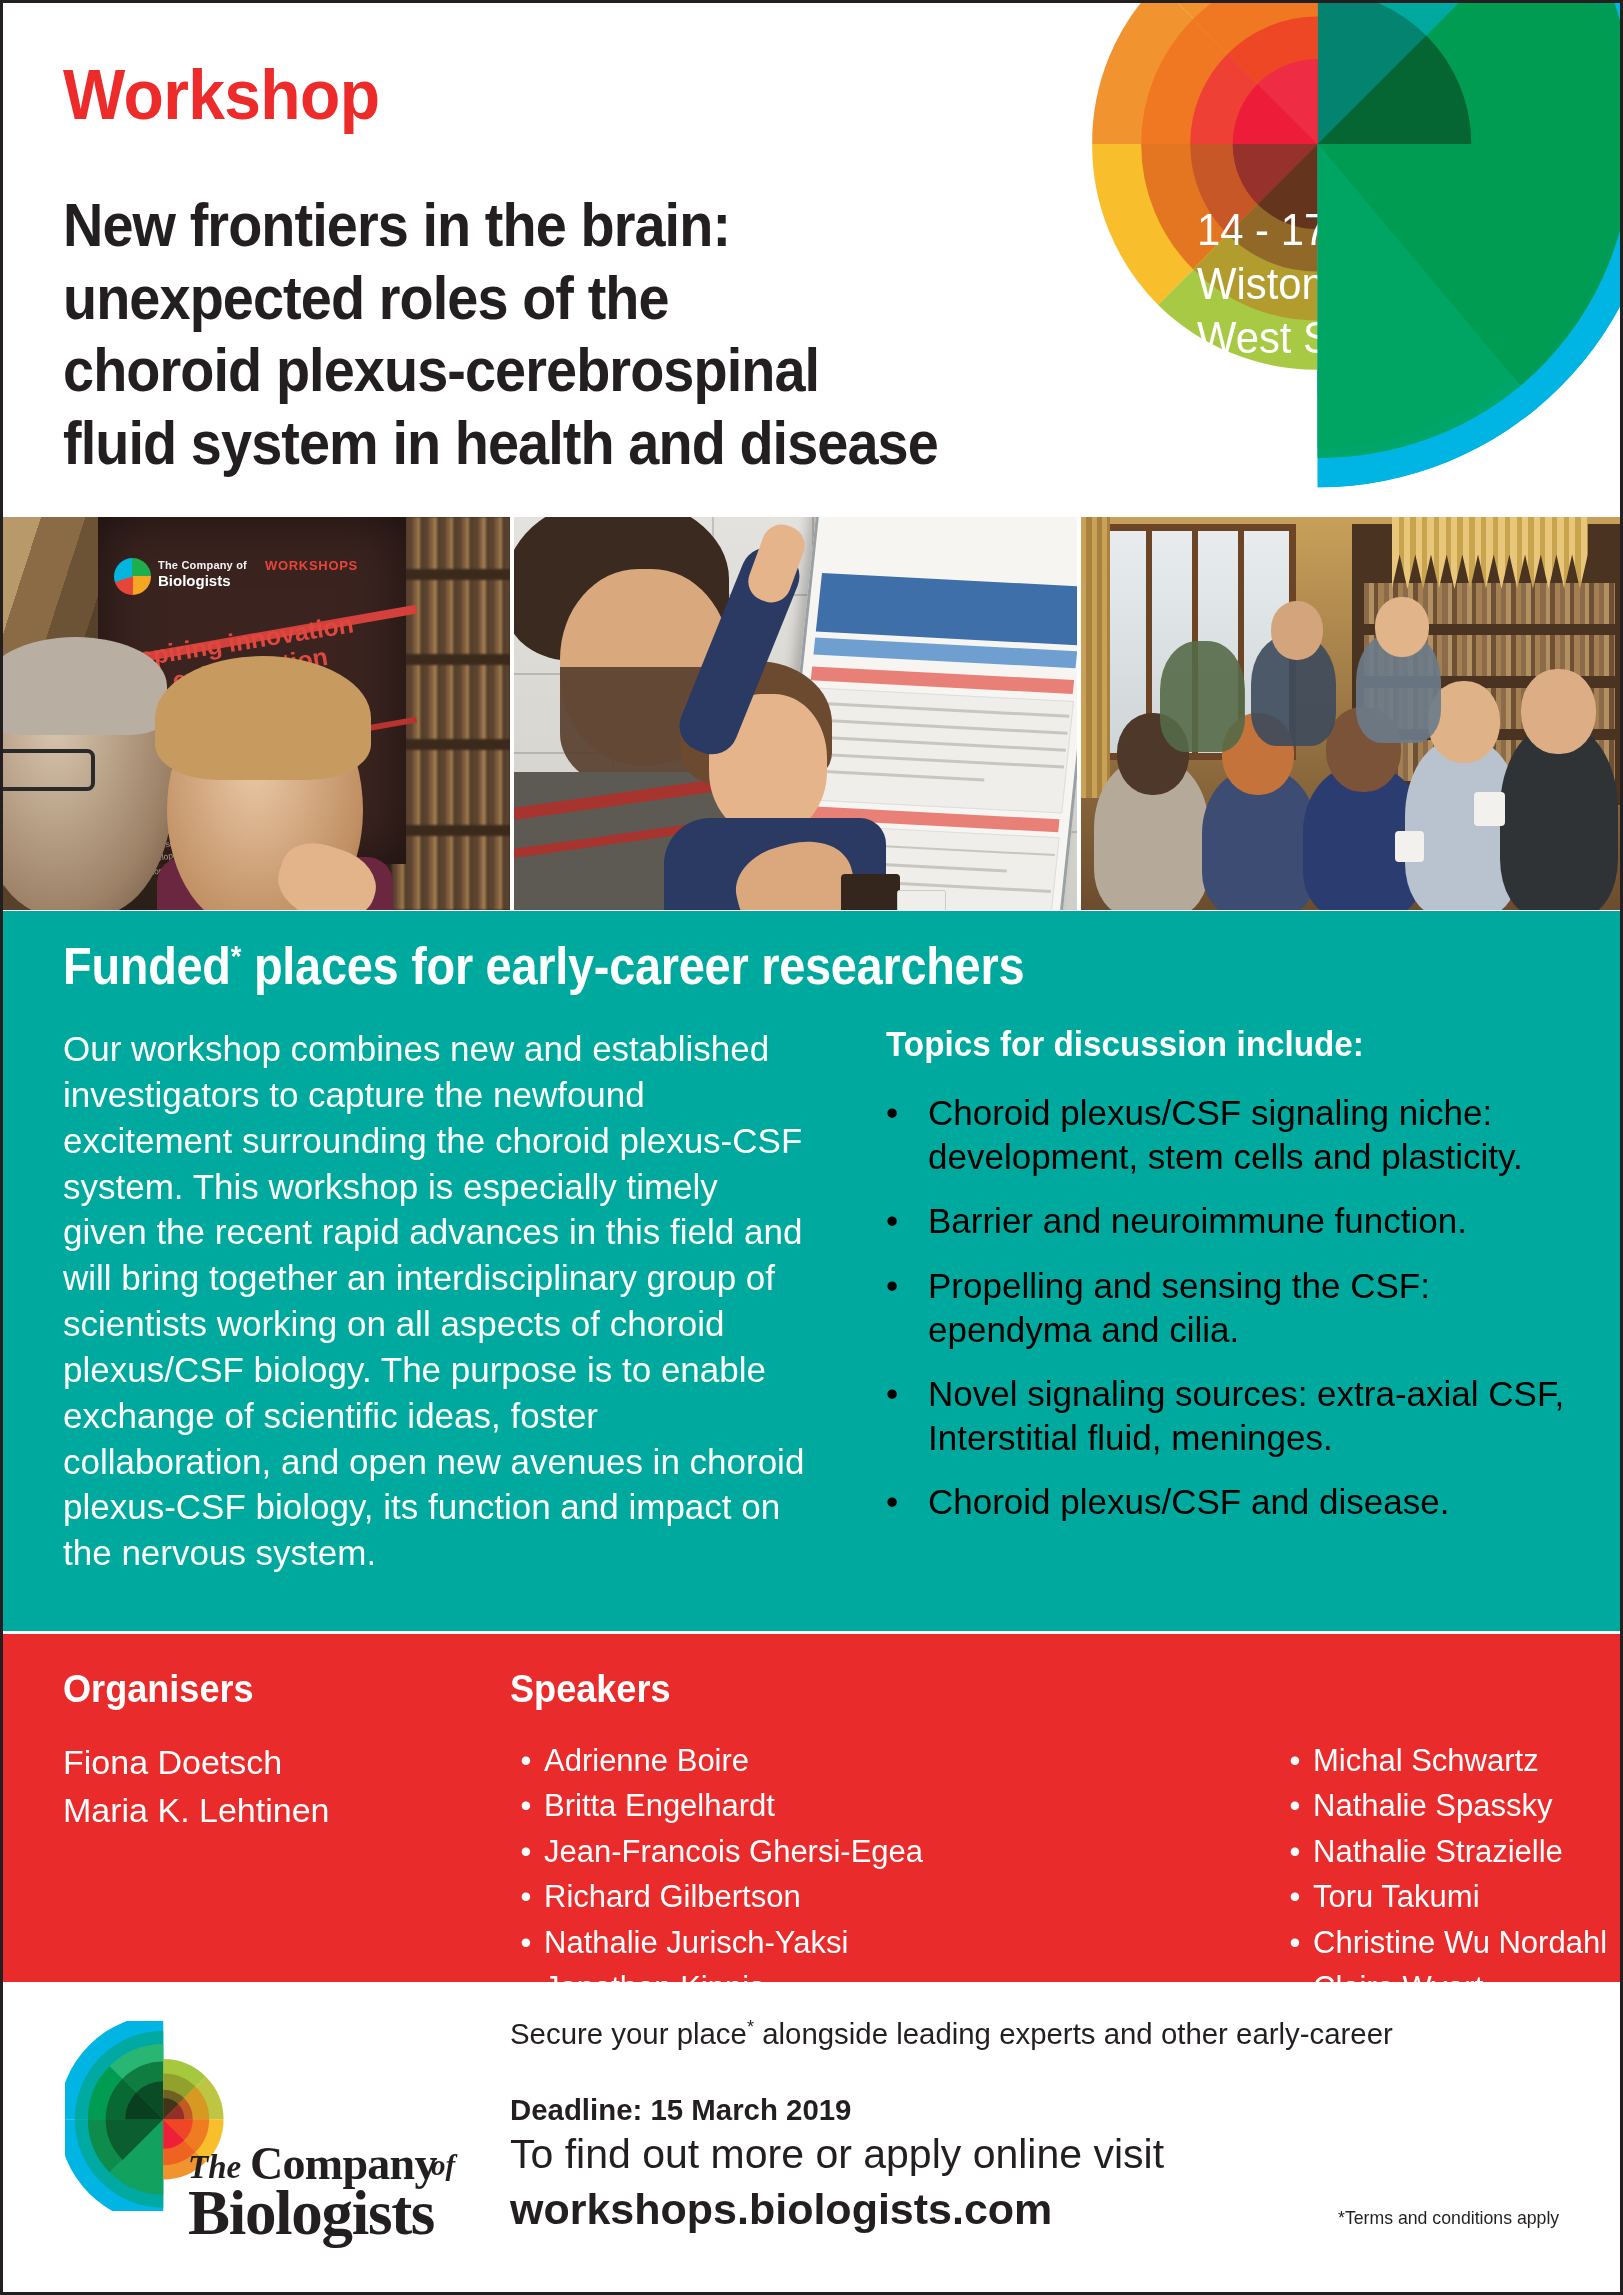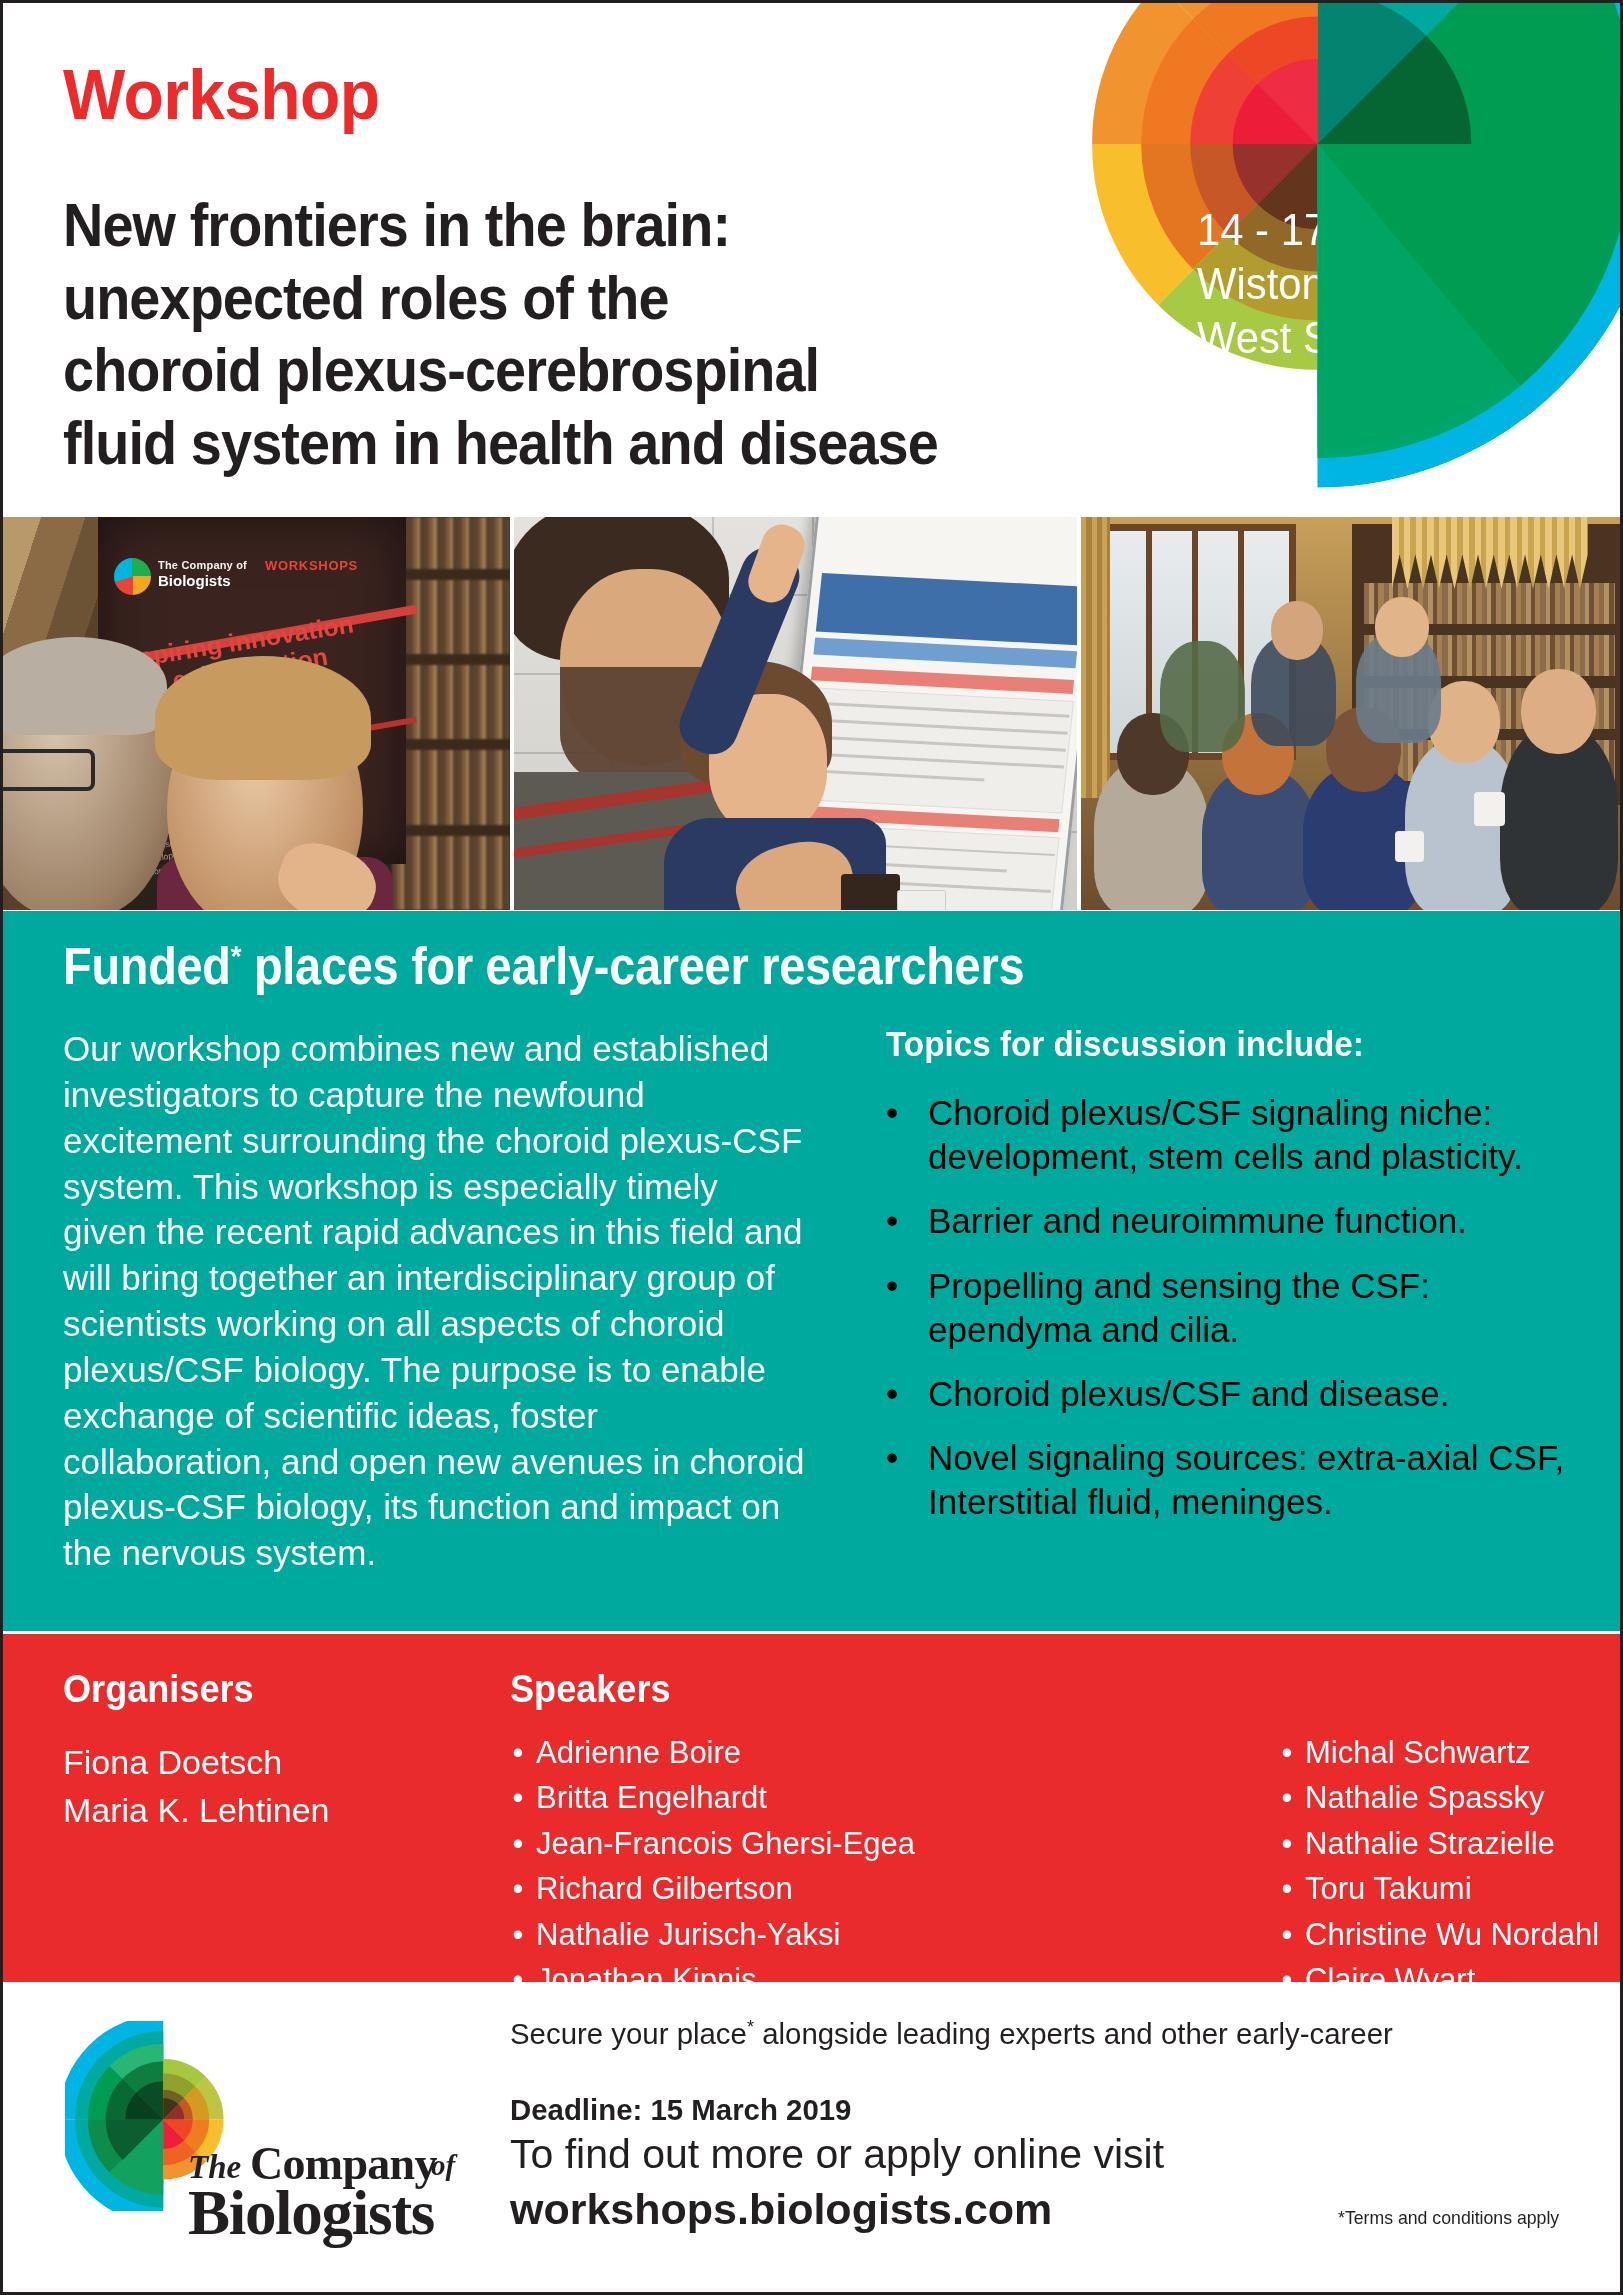--- a/index.html
+++ b/index.html
@@ -145,21 +145,21 @@
   .topics li:before{content:"\2022";position:absolute;margin-left:-42px;}
 
   
   .red{position:absolute;left:0;top:1631px;width:1623px;height:348px;background:#ea2b2b;}
   .org-h{position:absolute;left:60px;top:34px;color:#fff;font-size:38px;font-weight:700;
     transform:scaleX(0.95);transform-origin:left top;}
   .org-list{position:absolute;left:60px;top:105px;color:#fff;font-size:34px;line-height:1.4;}
   .spk-h{position:absolute;left:507px;top:34px;color:#fff;font-size:38px;font-weight:700;
     transform:scaleX(0.95);transform-origin:left top;}
   .spk-col{position:absolute;top:103px;color:#fff;font-size:31px;line-height:1.0;}
-  .spk-col ul{margin:0;padding:0;list-style:none;}
+  .spk-col ul{margin:8px;padding:0;list-style:none;}
   .spk-col li{position:relative;padding-left:26px;margin-bottom:14.4px;white-space:nowrap;}
   .spk-col li:before{content:"\2022";position:absolute;left:2.6px;top:0;}
   .sc1{left:507px;width:399px;}
   .sc2{left:923px;width:353px;}
   .sc3{left:1276px;width:366px;}
 
   
   .footer{position:absolute;left:0;top:1979px;width:1623px;height:314px;background:#fff;}
   .cob{position:absolute;left:62px;top:39px;width:393px;height:216px;}
   .cob-mark{position:absolute;left:0;top:0;}
@@ -382,22 +382,22 @@
     <div class="teal-h"><span>Funded</span><sup>*</sup><span> places for early-career researchers</span></div>
 
     <div class="teal-body">Our workshop combines new and established investigators to capture the newfound excitement surrounding the choroid plexus-CSF system. This workshop is especially timely given the recent rapid advances in this field and will bring together an interdisciplinary group of scientists working on all aspects of choroid plexus/CSF biology. The purpose is to enable exchange of scientific ideas, foster collaboration, and open new avenues in choroid plexus-CSF biology, its function and impact on the nervous system.</div>
 
     <div class="topics-h">Topics for discussion include:</div>
     <div class="topics">
       <ul>
         <li>Choroid plexus/CSF signaling niche: development, stem cells and plasticity.</li>
         <li> Barrier and neuroimmune function.</li>
         <li>Propelling and sensing the CSF: ependyma and cilia.</li>
+        <li>Novel signaling sources: extra-axial CSF, Interstitial fluid, meninges.</li>
         <li>Choroid plexus/CSF and disease.</li>
-        <li>Novel signaling sources: extra-axial CSF, Interstitial fluid, meninges.</li>
       </ul>
     </div>
   </div>
 
   <div class="red">
     <div class="org-h">Organisers</div>
     <div class="org-list">
       <div>Fiona Doetsch</div>
       <div>Maria K. Lehtinen</div>
     </div>

